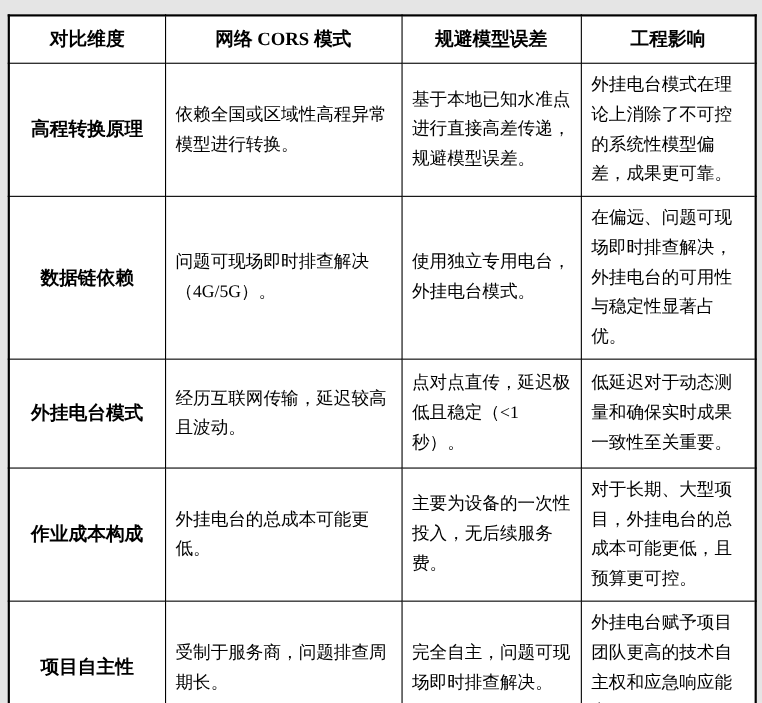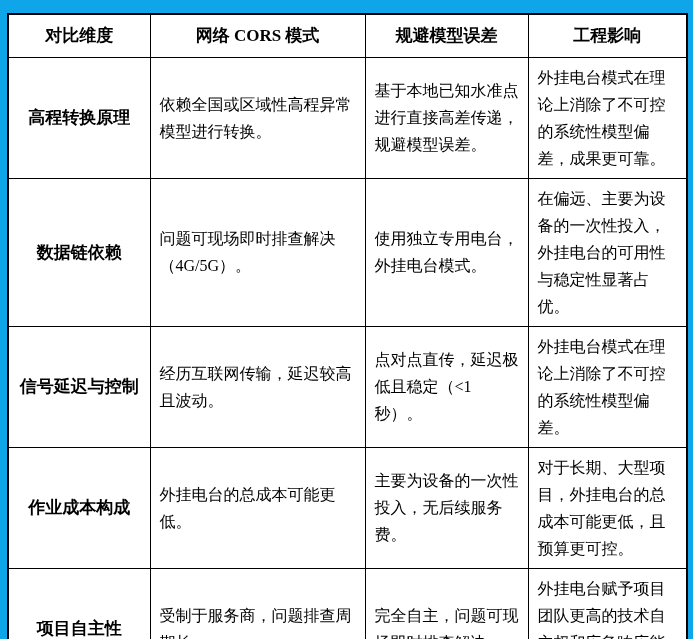--- a/index.html
+++ b/index.html
@@ -6,21 +6,21 @@
   html, body {
     width: 693px;
     background: #ffffff;
     font-family: "Liberation Serif", "DejaVu Serif", serif;
     color: #000000;
   }
   .page {
     position: relative;
     width: 693px;
     height: 639px;
-    background: #0ea5e9;
+    background: #e5e5e5;
   }
   table.cmp {
     position: absolute;
     left: 7px;
     top: 13px;
     width: 679px;
     border-collapse: collapse;
     table-layout: fixed;
     border: 2px solid #000000;
     background: #ffffff;
@@ -79,27 +79,27 @@
       <tr class="r0">
         <td class="rowhead">高程转换原理</td>
         <td class="body">依赖全国或区域性高程异常模型进行转换。</td>
         <td class="body">基于本地已知水准点进行直接高差传递，规避模型误差。</td>
         <td class="body">外挂电台模式在理论上消除了不可控的系统性模型偏差，成果更可靠。</td>
       </tr>
       <tr class="r1">
         <td class="rowhead">数据链依赖</td>
         <td class="body">问题可现场即时排查解决（4G/5G）。</td>
         <td class="body">使用独立专用电台，外挂电台模式。</td>
-        <td class="body">在偏远、主要为设备的一次性投入，外挂电台的可用性与稳定性显著占优。</td>
+        <td class="body">在偏远、问题可现场即时排查解决，外挂电台的可用性与稳定性显著占优。</td>
       </tr>
       <tr class="r2">
-        <td class="rowhead">信号延迟与控制</td>
+        <td class="rowhead">外挂电台模式</td>
         <td class="body">经历互联网传输，延迟较高且波动。</td>
         <td class="body">点对点直传，延迟极低且稳定（&lt;1 秒）。</td>
-        <td class="body">外挂电台模式在理论上消除了不可控的系统性模型偏差。</td>
+        <td class="body">低延迟对于动态测量和确保实时成果一致性至关重要。</td>
       </tr>
       <tr class="r3">
         <td class="rowhead">作业成本构成</td>
         <td class="body">外挂电台的总成本可能更低。</td>
         <td class="body">主要为设备的一次性投入，无后续服务费。</td>
         <td class="body">对于长期、大型项目，外挂电台的总成本可能更低，且预算更可控。</td>
       </tr>
       <tr class="r4">
         <td class="rowhead">项目自主性</td>
         <td class="body">受制于服务商，问题排查周期长。</td>

